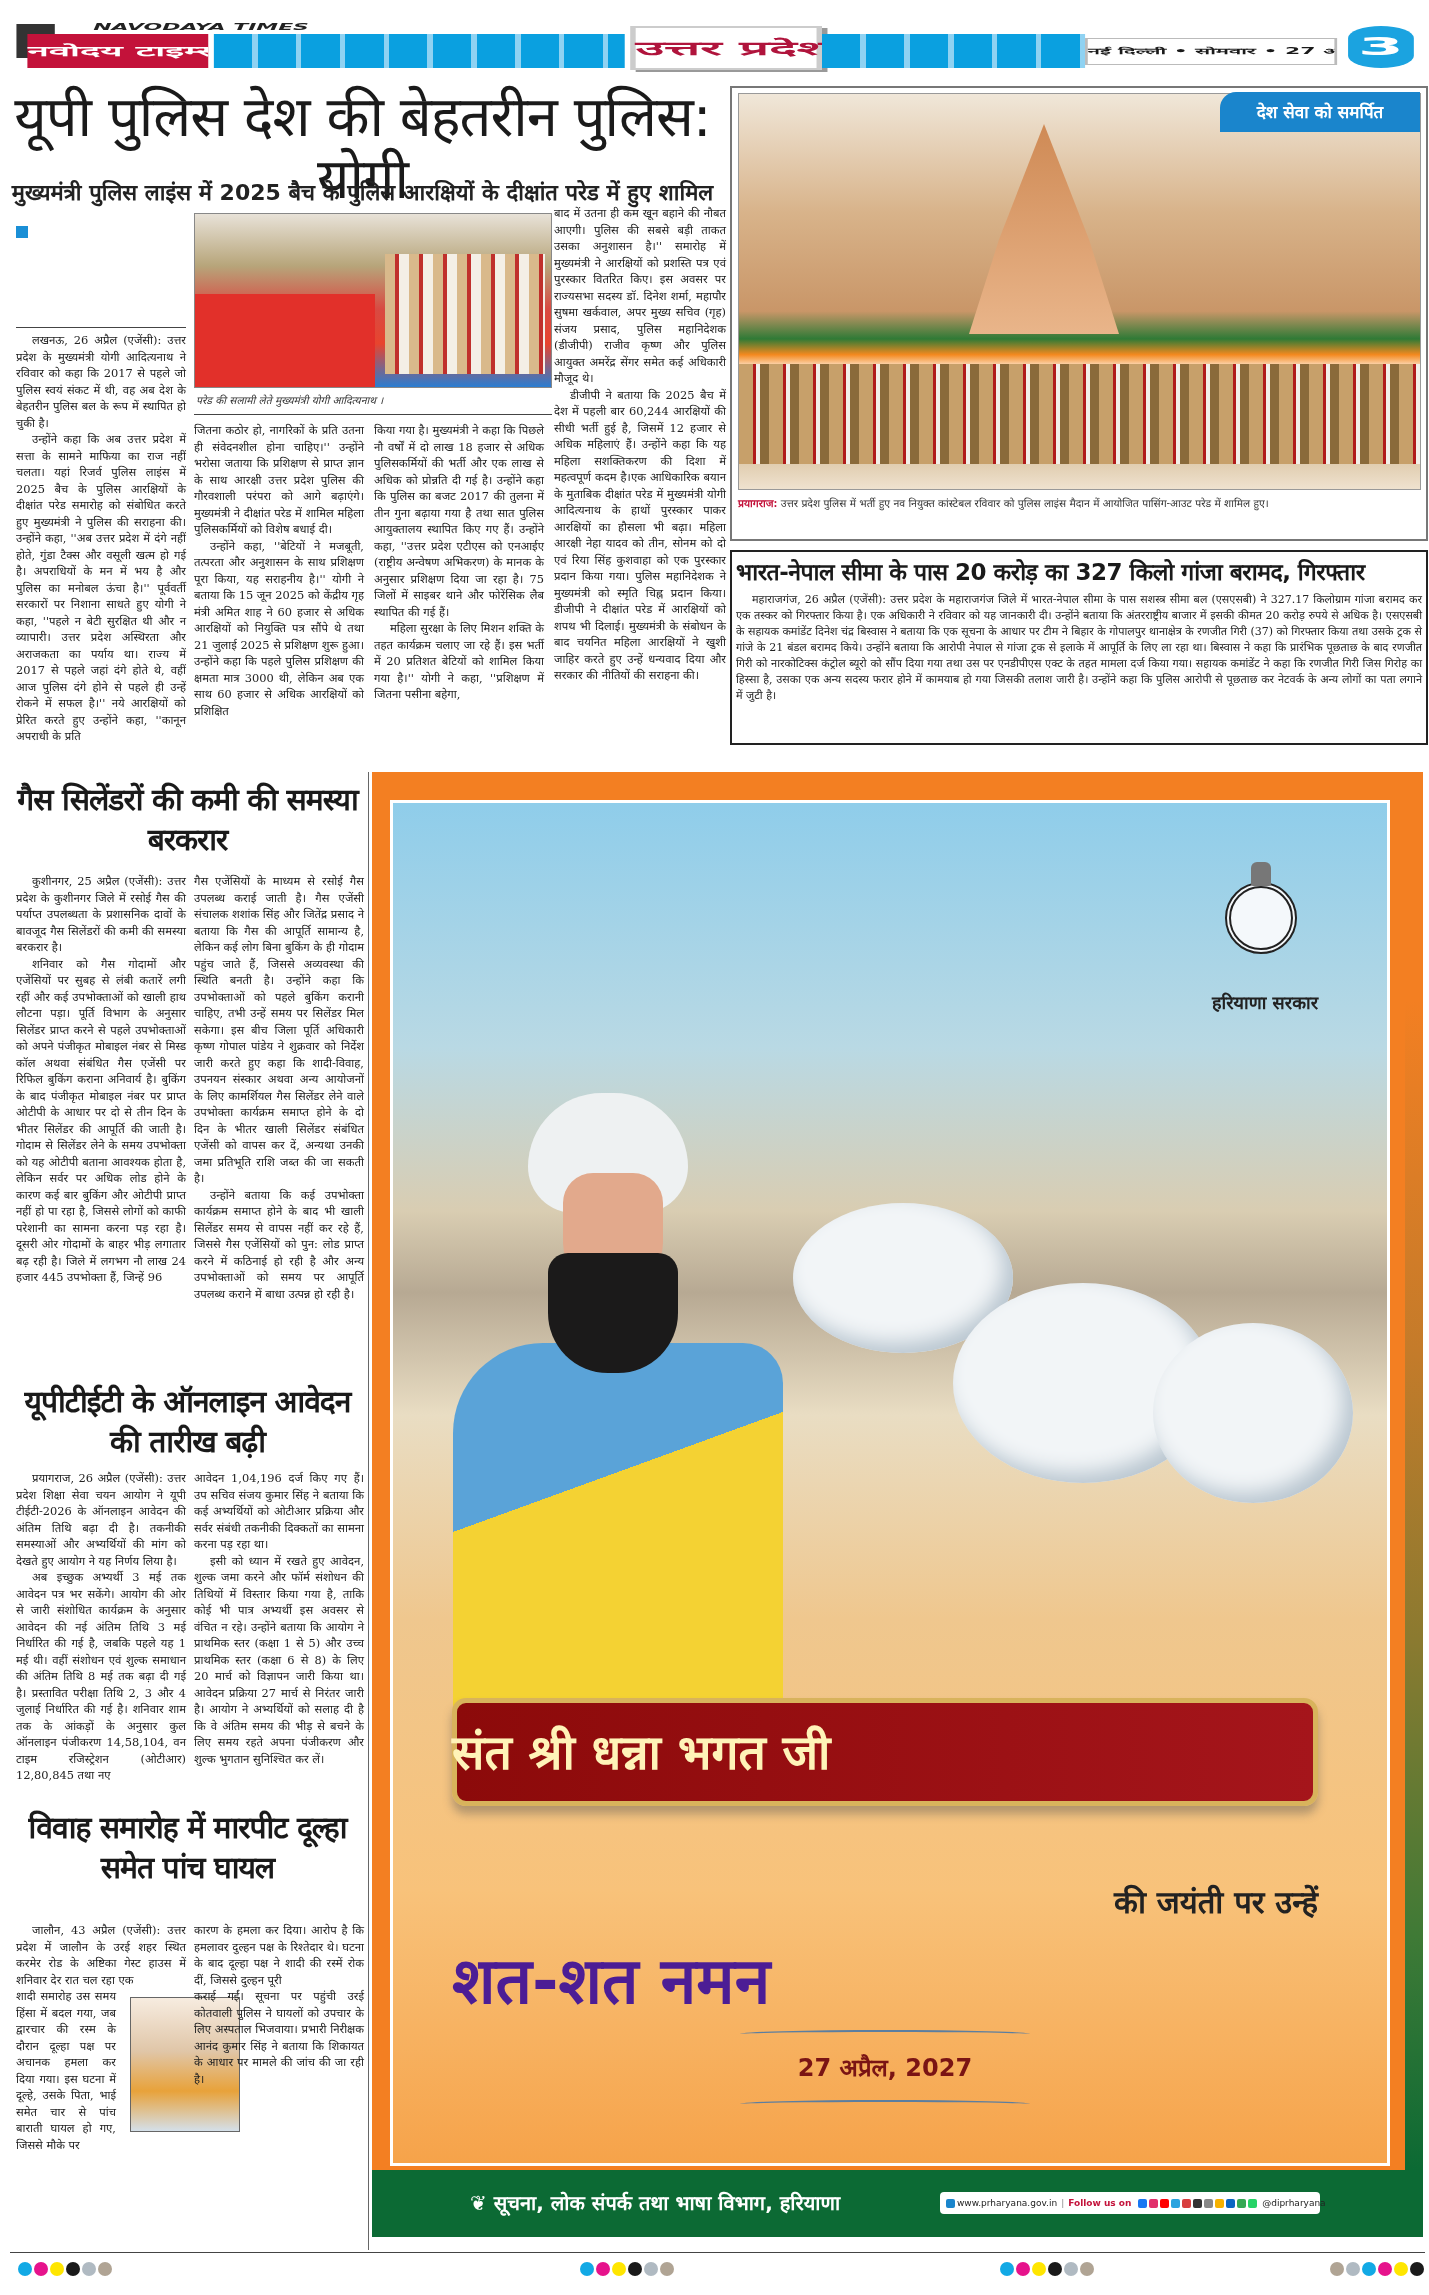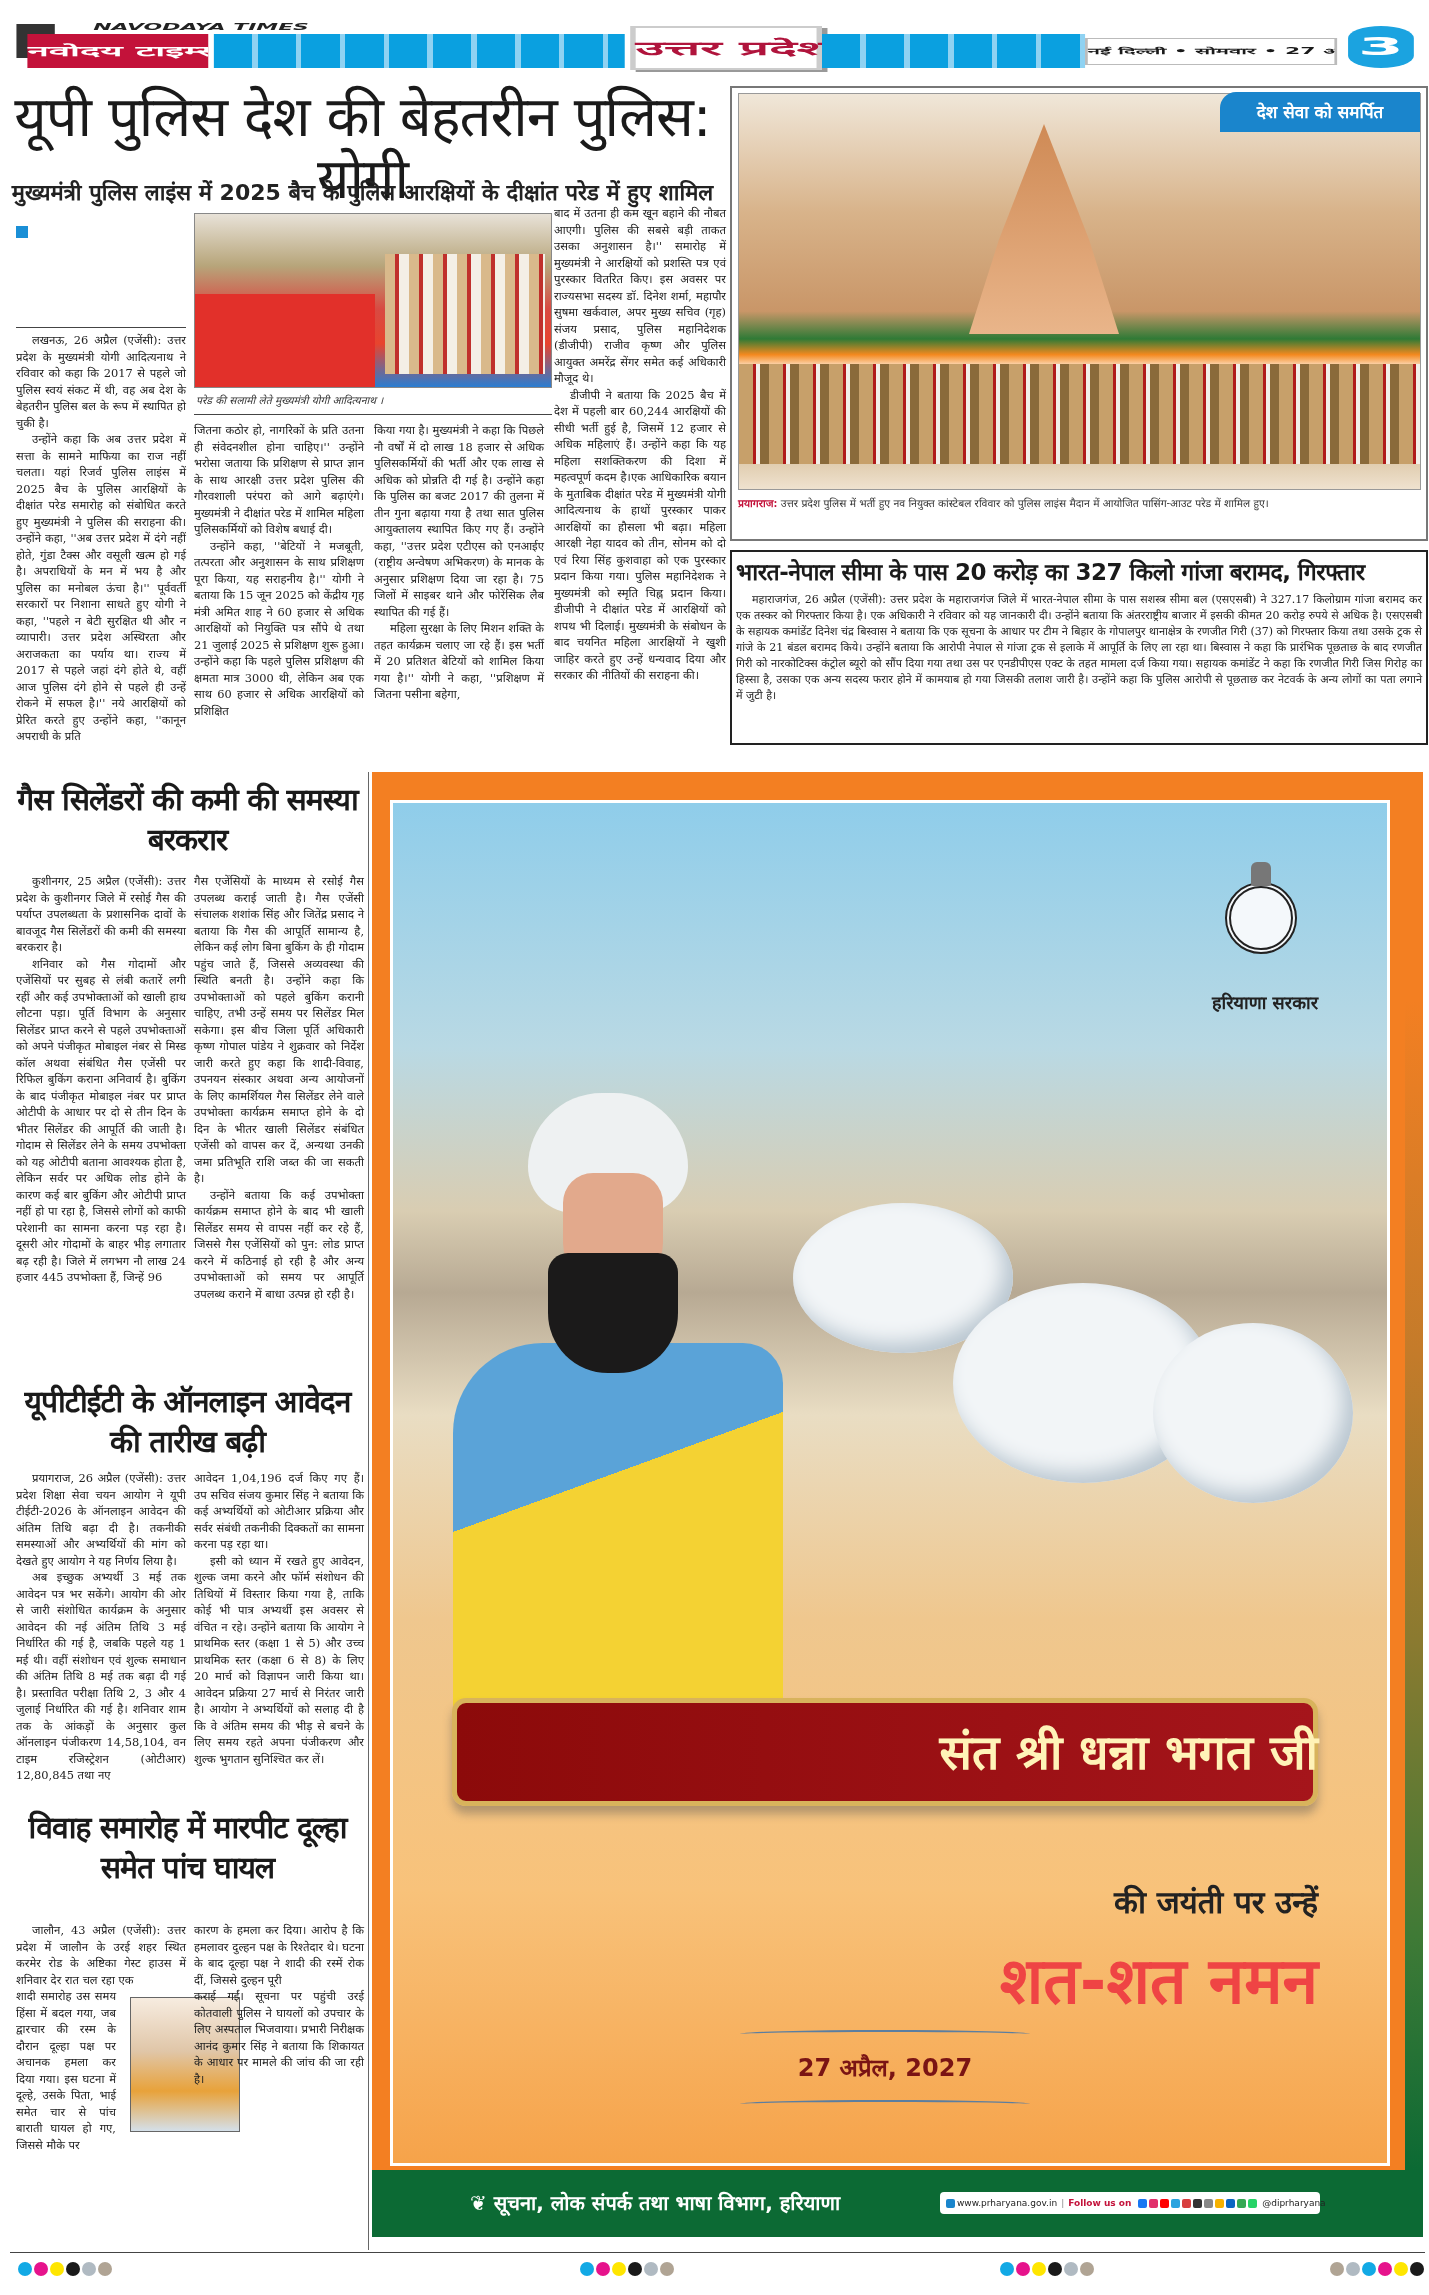--- a/index.html
+++ b/index.html
@@ -41,23 +41,23 @@
   .turban{position:absolute;left:75px;top:130px;width:160px;height:120px;border-radius:80px 80px 50px 50px;background:#eef1f2}
   .face{position:absolute;left:110px;top:210px;width:100px;height:110px;background:#e2a98c;border-radius:30px 30px 40px 40px}
   .beard{position:absolute;left:95px;top:290px;width:130px;height:120px;background:#1b1a1a;border-radius:20px 20px 60px 60px}
   .robe{position:absolute;left:0;top:380px;width:330px;height:420px;background:linear-gradient(160deg,#5aa3d8 0 35%,#f4d233 35% 100%);border-radius:90px 40px 0 0}
   .cows{position:absolute;left:380px;top:360px;width:600px;height:320px}
   .cow{position:absolute;background:#f2f5f7;border-radius:50%;box-shadow:inset -10px -10px 20px #b9c6d0}
   .emblem{left:1205px;top:862px;width:110px;height:120px}
   .emblem-ring{position:absolute;left:20px;top:20px;width:72px;height:72px;border-radius:50%;border:6px double #222;background:#f4f8fb}
   .emblem-text{left:1190px;top:990px;width:150px;font-size:18px;font-weight:bold;color:#222;text-align:center}
   .banner-red{left:452px;top:1698px;width:866px;height:108px;border-radius:14px;background:linear-gradient(90deg,#8c0a0a,#a5151b);border:5px solid #d8b35c;box-shadow:0 8px 10px rgba(80,80,80,.4)}
-  .banner-text{left:452px;top:1698px;width:866px;height:108px;color:#fff3b8;font-weight:bold;font-size:48px;text-align:right;line-height:108px}
+  .banner-text{left:452px;top:1698px;width:866px;height:108px;color:#fff3b8;font-weight:bold;font-size:48px;text-align:left;line-height:108px}
   .ad-line1{left:452px;top:1880px;width:866px;text-align:right;font-weight:bold;font-size:31px;color:#222}
-  .ad-line2{left:452px;top:1935px;width:866px;text-align:right;font-weight:bold;font-size:64px;color:#ef4444}
+  .ad-line2{left:452px;top:1935px;width:866px;text-align:left;font-weight:bold;font-size:64px;color:#4c1d95}
   .ad-date{left:452px;top:2050px;width:866px;text-align:center;font-weight:bold;font-size:24px;color:#7a1414}
   .orn{left:740px;height:8px;width:290px;border-top:2px solid #5b7ea0;border-radius:50%}
   .ad-footer{left:470px;top:2180px;width:460px;color:#fff;font-size:20px;font-weight:bold;line-height:46px}
   .ad-social{left:940px;top:2192px;width:380px;height:22px;background:#fff;border-radius:4px;font-size:9px;line-height:22px;padding-left:6px;color:#222;white-space:nowrap}
   .ad-social .sep{display:inline-block;margin:0 4px;color:#888}
   .ad-social .fu{color:#c3123a;font-weight:bold}
   .soc{display:inline-block;width:9px;height:9px;border-radius:2px;margin-right:2px;vertical-align:middle}
   
   .regbar{left:0;top:2258px;width:1429px;height:14px}
   .dot{position:absolute;top:2262px;width:14px;height:14px;border-radius:50%}

